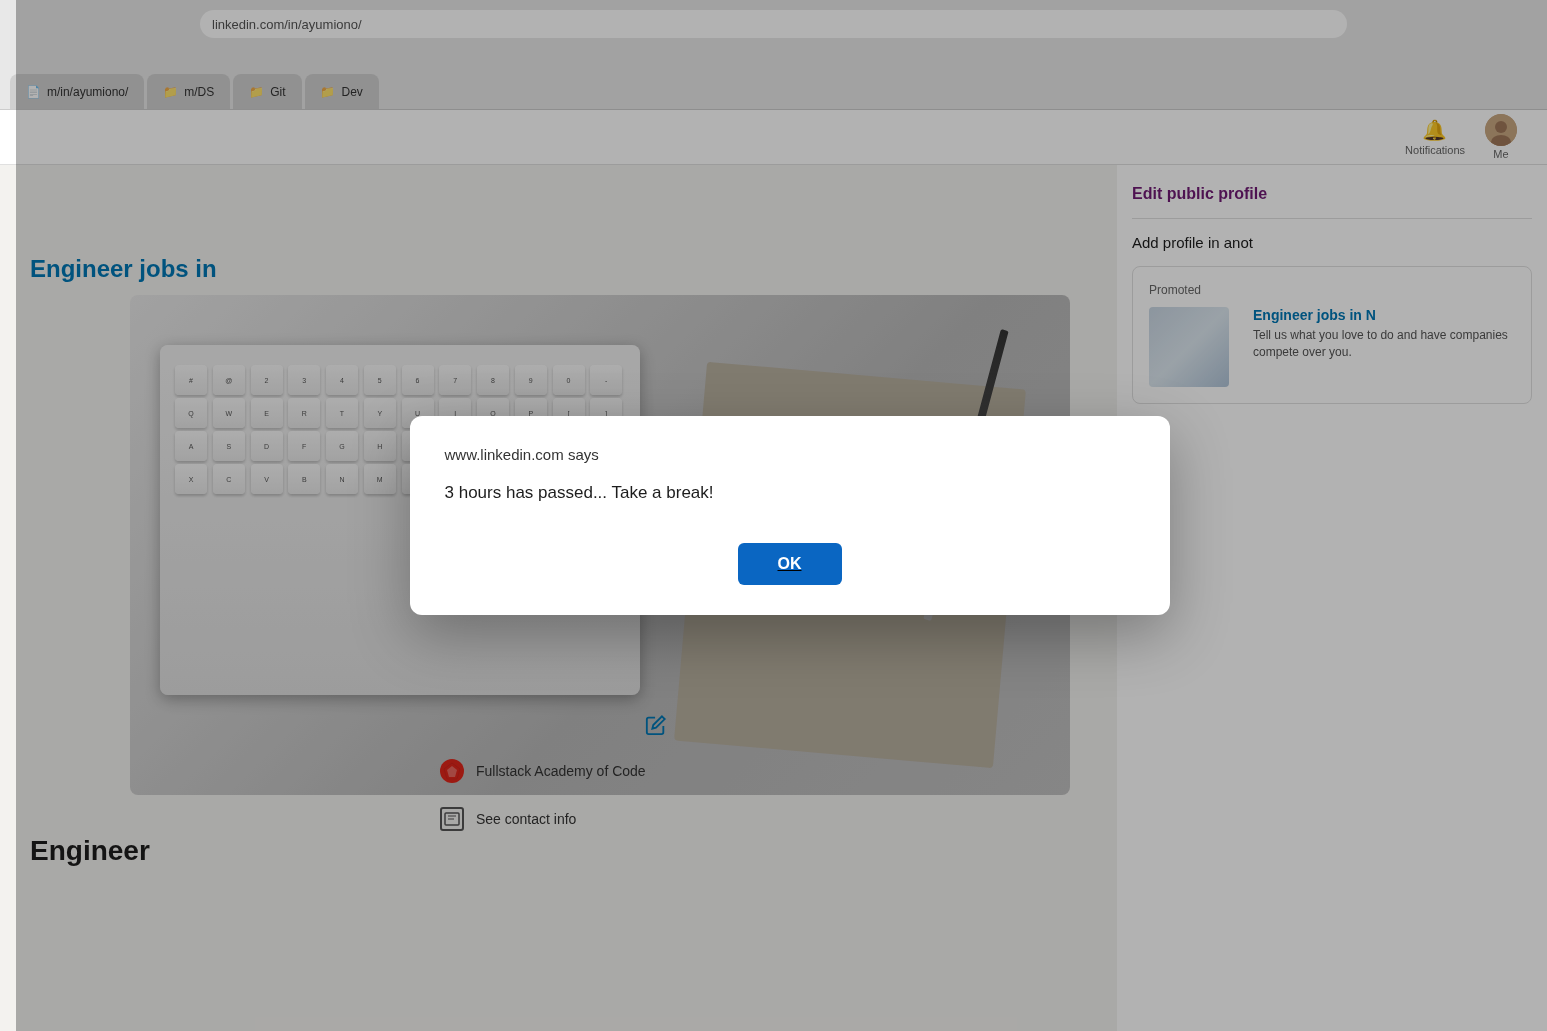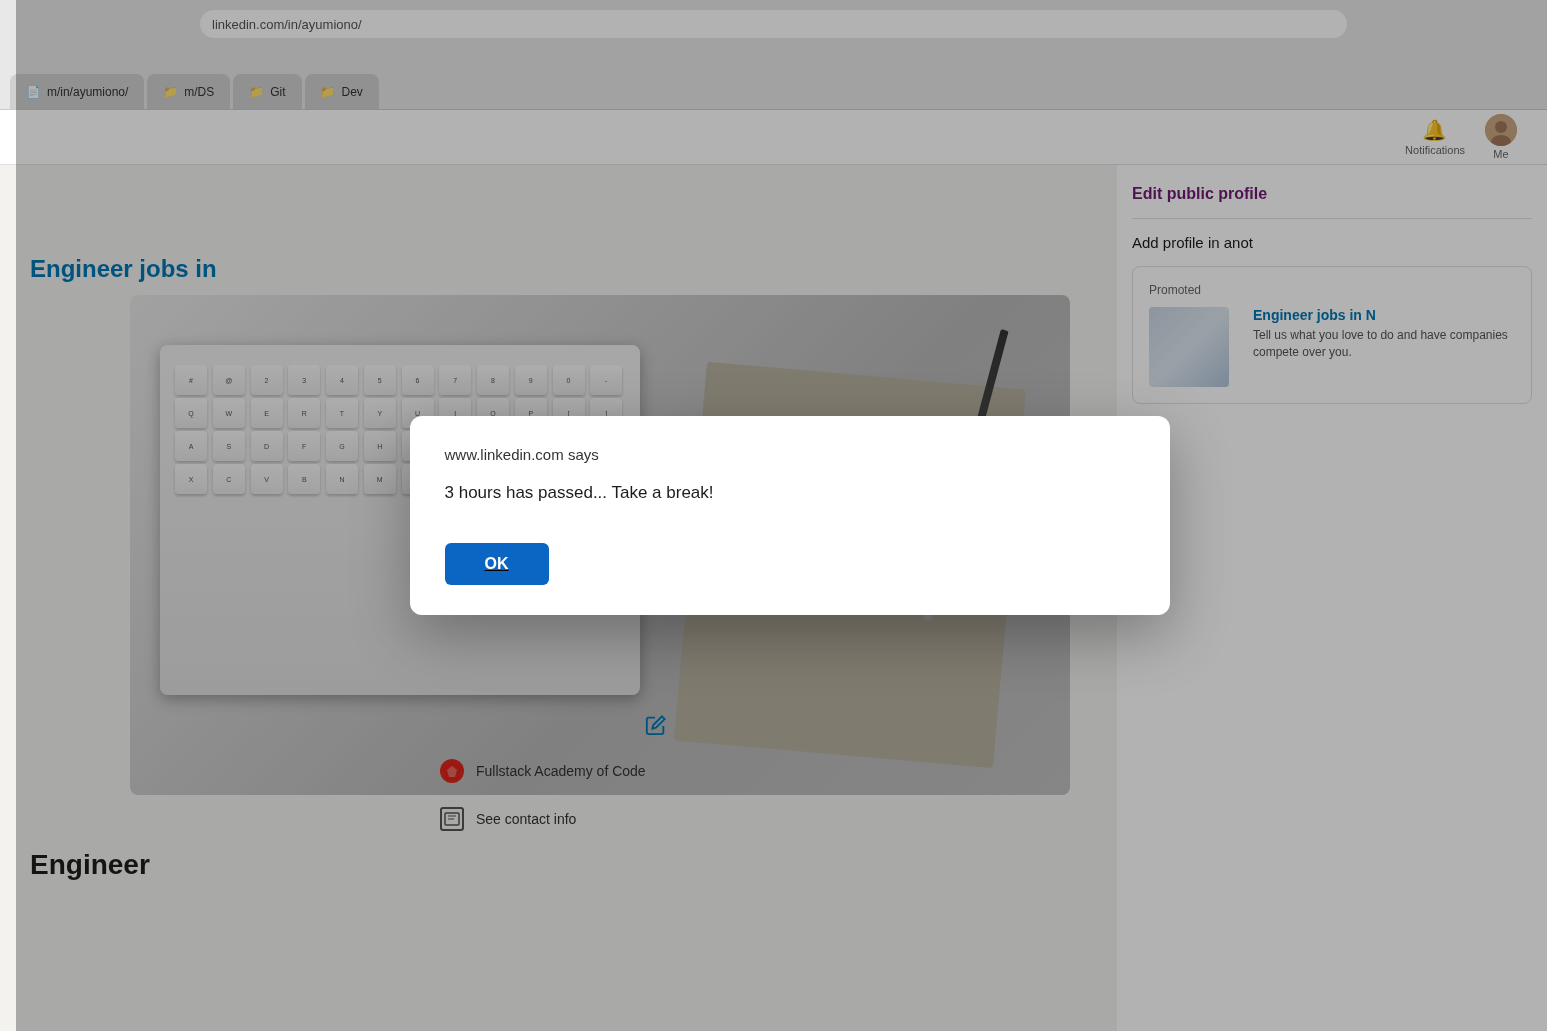--- a/index.html
+++ b/index.html
@@ -192,21 +192,21 @@
       width: 8px;
       height: 300px;
       background: linear-gradient(180deg, #333 0%, #555 50%, #c0c0c0 100%);
       border-radius: 2px;
       transform: rotate(15deg);
     }
 
     
     .profile-section {
       position: absolute;
-      bottom: 150px;
+      bottom: 164px;
       left: 30px;
     }
 
     .profile-name {
       font-size: 28px;
       font-weight: 700;
       color: #1d1d1d;
     }
 
     .company-info {
@@ -370,21 +370,21 @@
 
     .alert-message {
       font-size: 17px;
       color: #1d1d1d;
       margin-bottom: 40px;
       font-weight: 400;
     }
 
     .alert-buttons {
       display: flex;
-      justify-content: flex-start;
+      justify-content: center;
       text-decoration: underline;
     }
 
     .ok-button {
       background: #0a66c2;
       color: white;
       border: none;
       border-radius: 6px;
       padding: 12px 40px;
       font-size: 16px;

